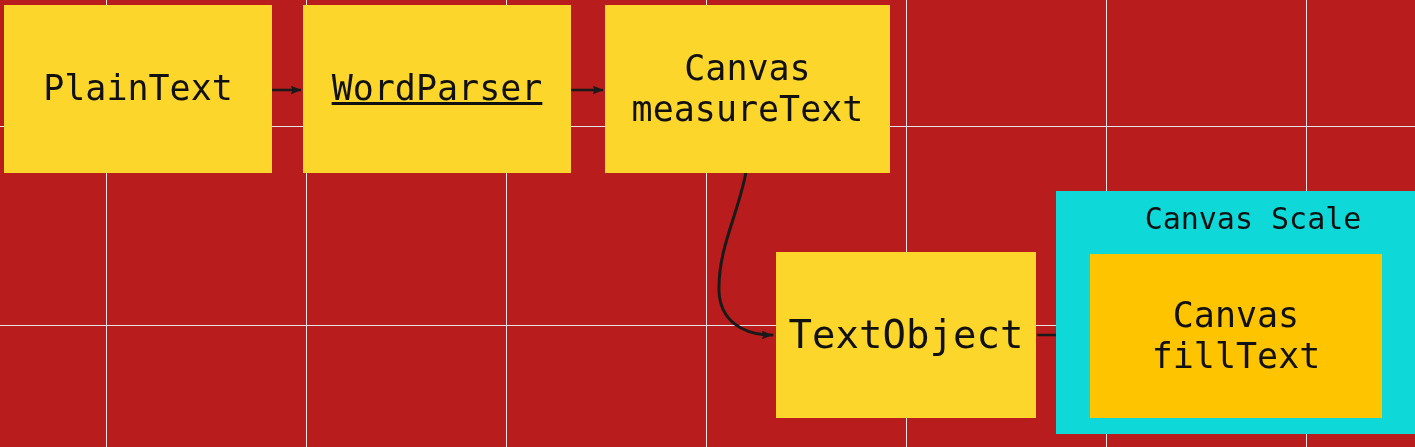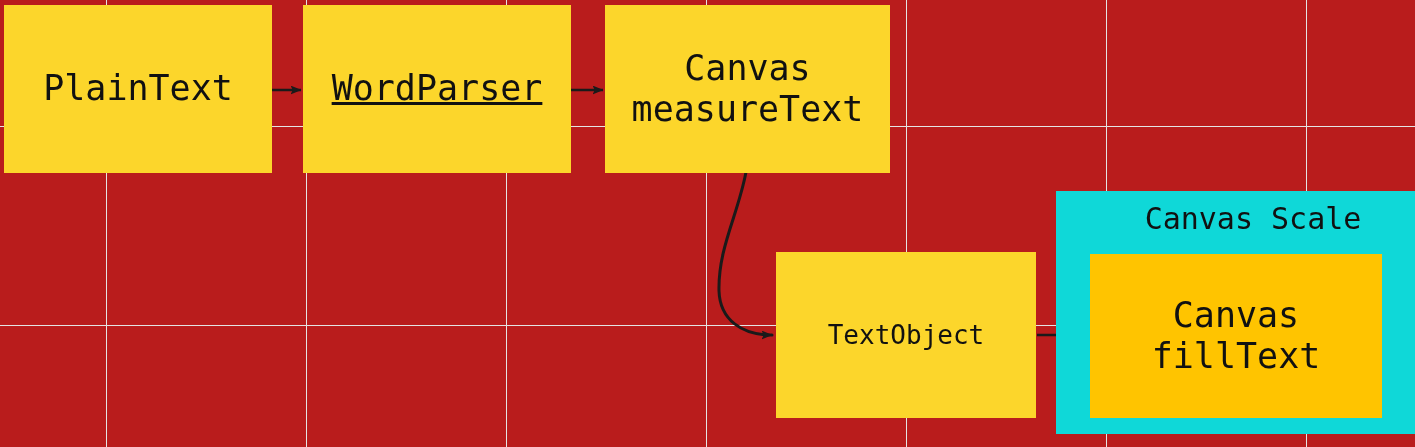--- a/index.html
+++ b/index.html
@@ -39,21 +39,21 @@
     white-space: pre-line;
     letter-spacing: 0px;
   }
   .node-yellow { background: #fcd62b; }
   .node-amber  { background: #ffc400; }
   .group-cyan  { background: #0fd8d8; }
 
   #node-plaintext  { left: 4px;   top: 5px;   width: 268px; height: 168px; font-size: 35px; }
   #node-wordparser { left: 303px; top: 5px;   width: 268px; height: 168px; font-size: 35px; text-decoration: underline; }
   #node-measure    { left: 605px; top: 5px;   width: 285px; height: 168px; font-size: 35px; }
-  #node-textobject { left: 776px; top: 252px; width: 260px; height: 166px; font-size: 26px; }
+  #node-textobject { left: 776px; top: 252px; width: 260px; height: 166px; font-size: 39px; }
 
   #group-canvas-scale {
     position: absolute;
     left: 1056px; top: 191px;
     width: 394px; height: 243px;
     box-sizing: border-box;
   }
   #group-canvas-scale-label {
     position: absolute;
     left: 0; top: 10px;

